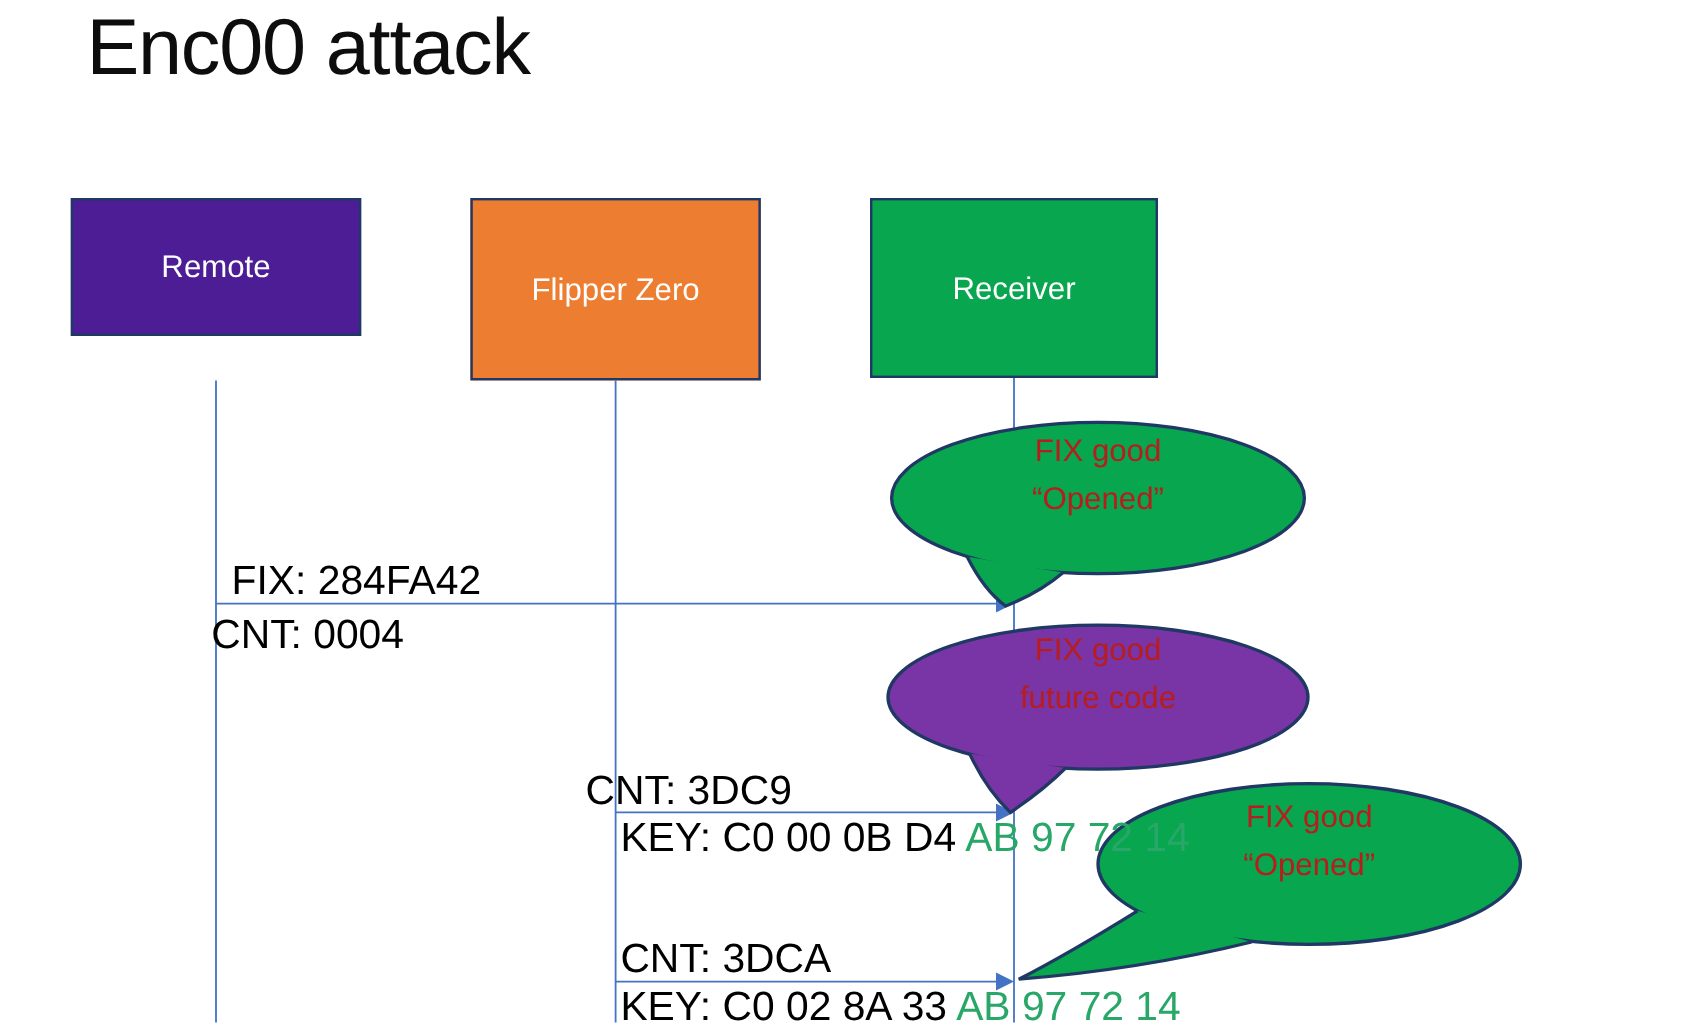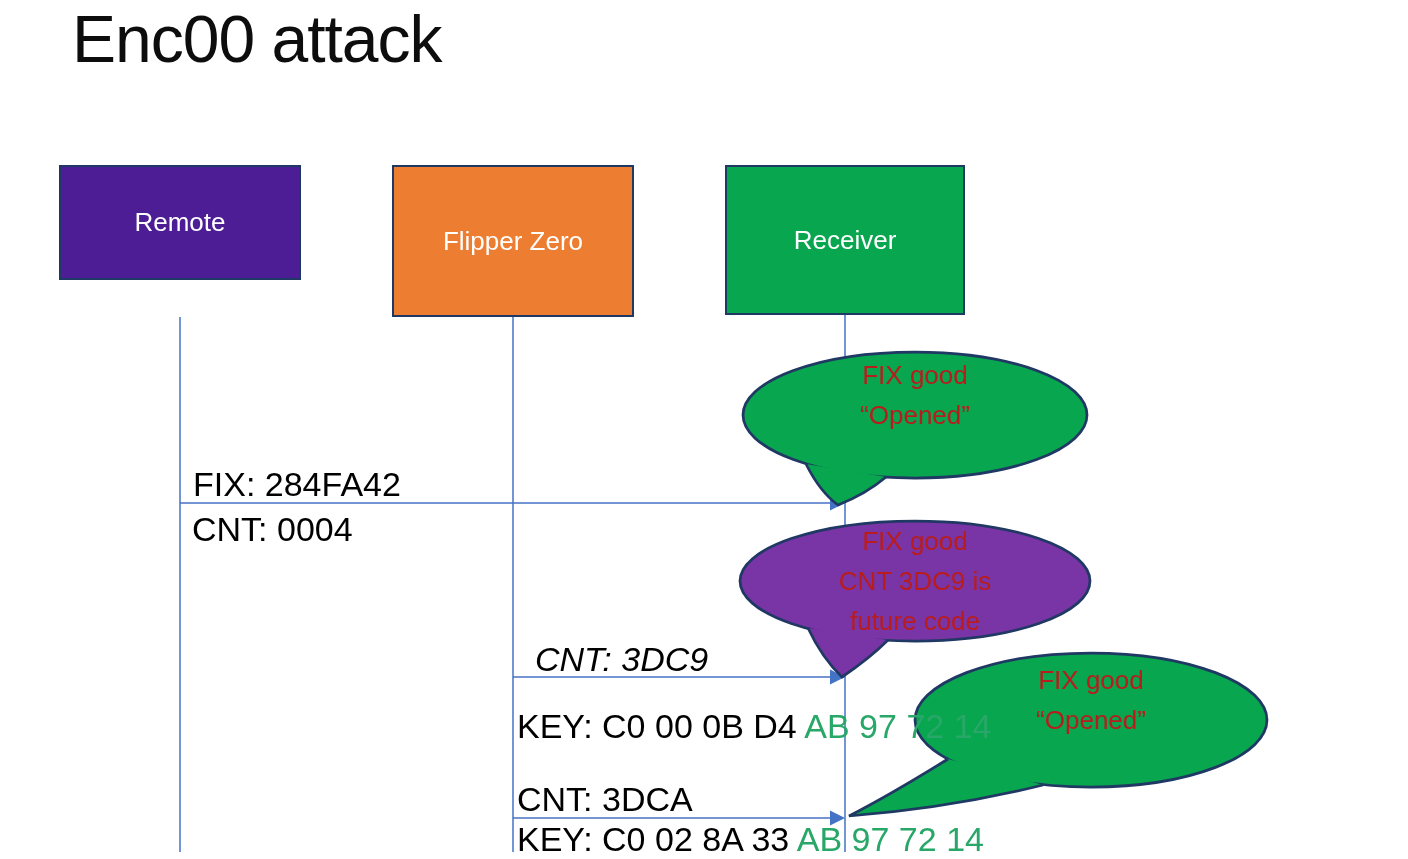--- a/index.html
+++ b/index.html
@@ -82,39 +82,38 @@
     <span>Remote</span>
   </div>
   <div class="actor flipper">
     <span>Flipper Zero</span>
   </div>
   <div class="actor receiver">
     <span>Receiver</span>
   </div>
 
   <div class="msg" style="left:193px;top:471px;">FIX: 284FA42</div>
-  <div class="msg" style="left:192px;top:516px;">CNT: 0004</div>
+  <div class="msg" style="left:176px;top:516px;">CNT: 0004</div>
 
-  <div class="msg" style="left:535px;top:646px;font-style:italic;">CNT: 3DC9</div>
-  <div class="msg" style="left:517px;top:685px;margin-top:28px;">
+  <div class="msg" style="left:488px;top:646px;">CNT: 3DC9</div>
+  <div class="msg" style="left:517px;top:685px;">
     <span>KEY: </span><span>C0 00 0B D4 </span><span class="green">AB 97 72 14</span>
   </div>
 
   <div class="msg" style="left:517px;top:786px;">CNT: 3DCA</div>
   <div class="msg" style="left:517px;top:826px;">
     <span>KEY: </span><span>C0 02 8A 33 </span><span class="green">AB 97 72 14</span>
   </div>
 
   <div class="callout-text b1">
     <div>FIX good</div>
     <div>“Opened”</div>
   </div>
   <div class="callout-text b2">
     <div>FIX good</div>
-    <div>CNT 3DC9 is</div>
     <div>future code</div>
   </div>
   <div class="callout-text b3">
     <div>FIX good</div>
     <div>“Opened”</div>
   </div>
 
 </div>
 
 </body></html>

